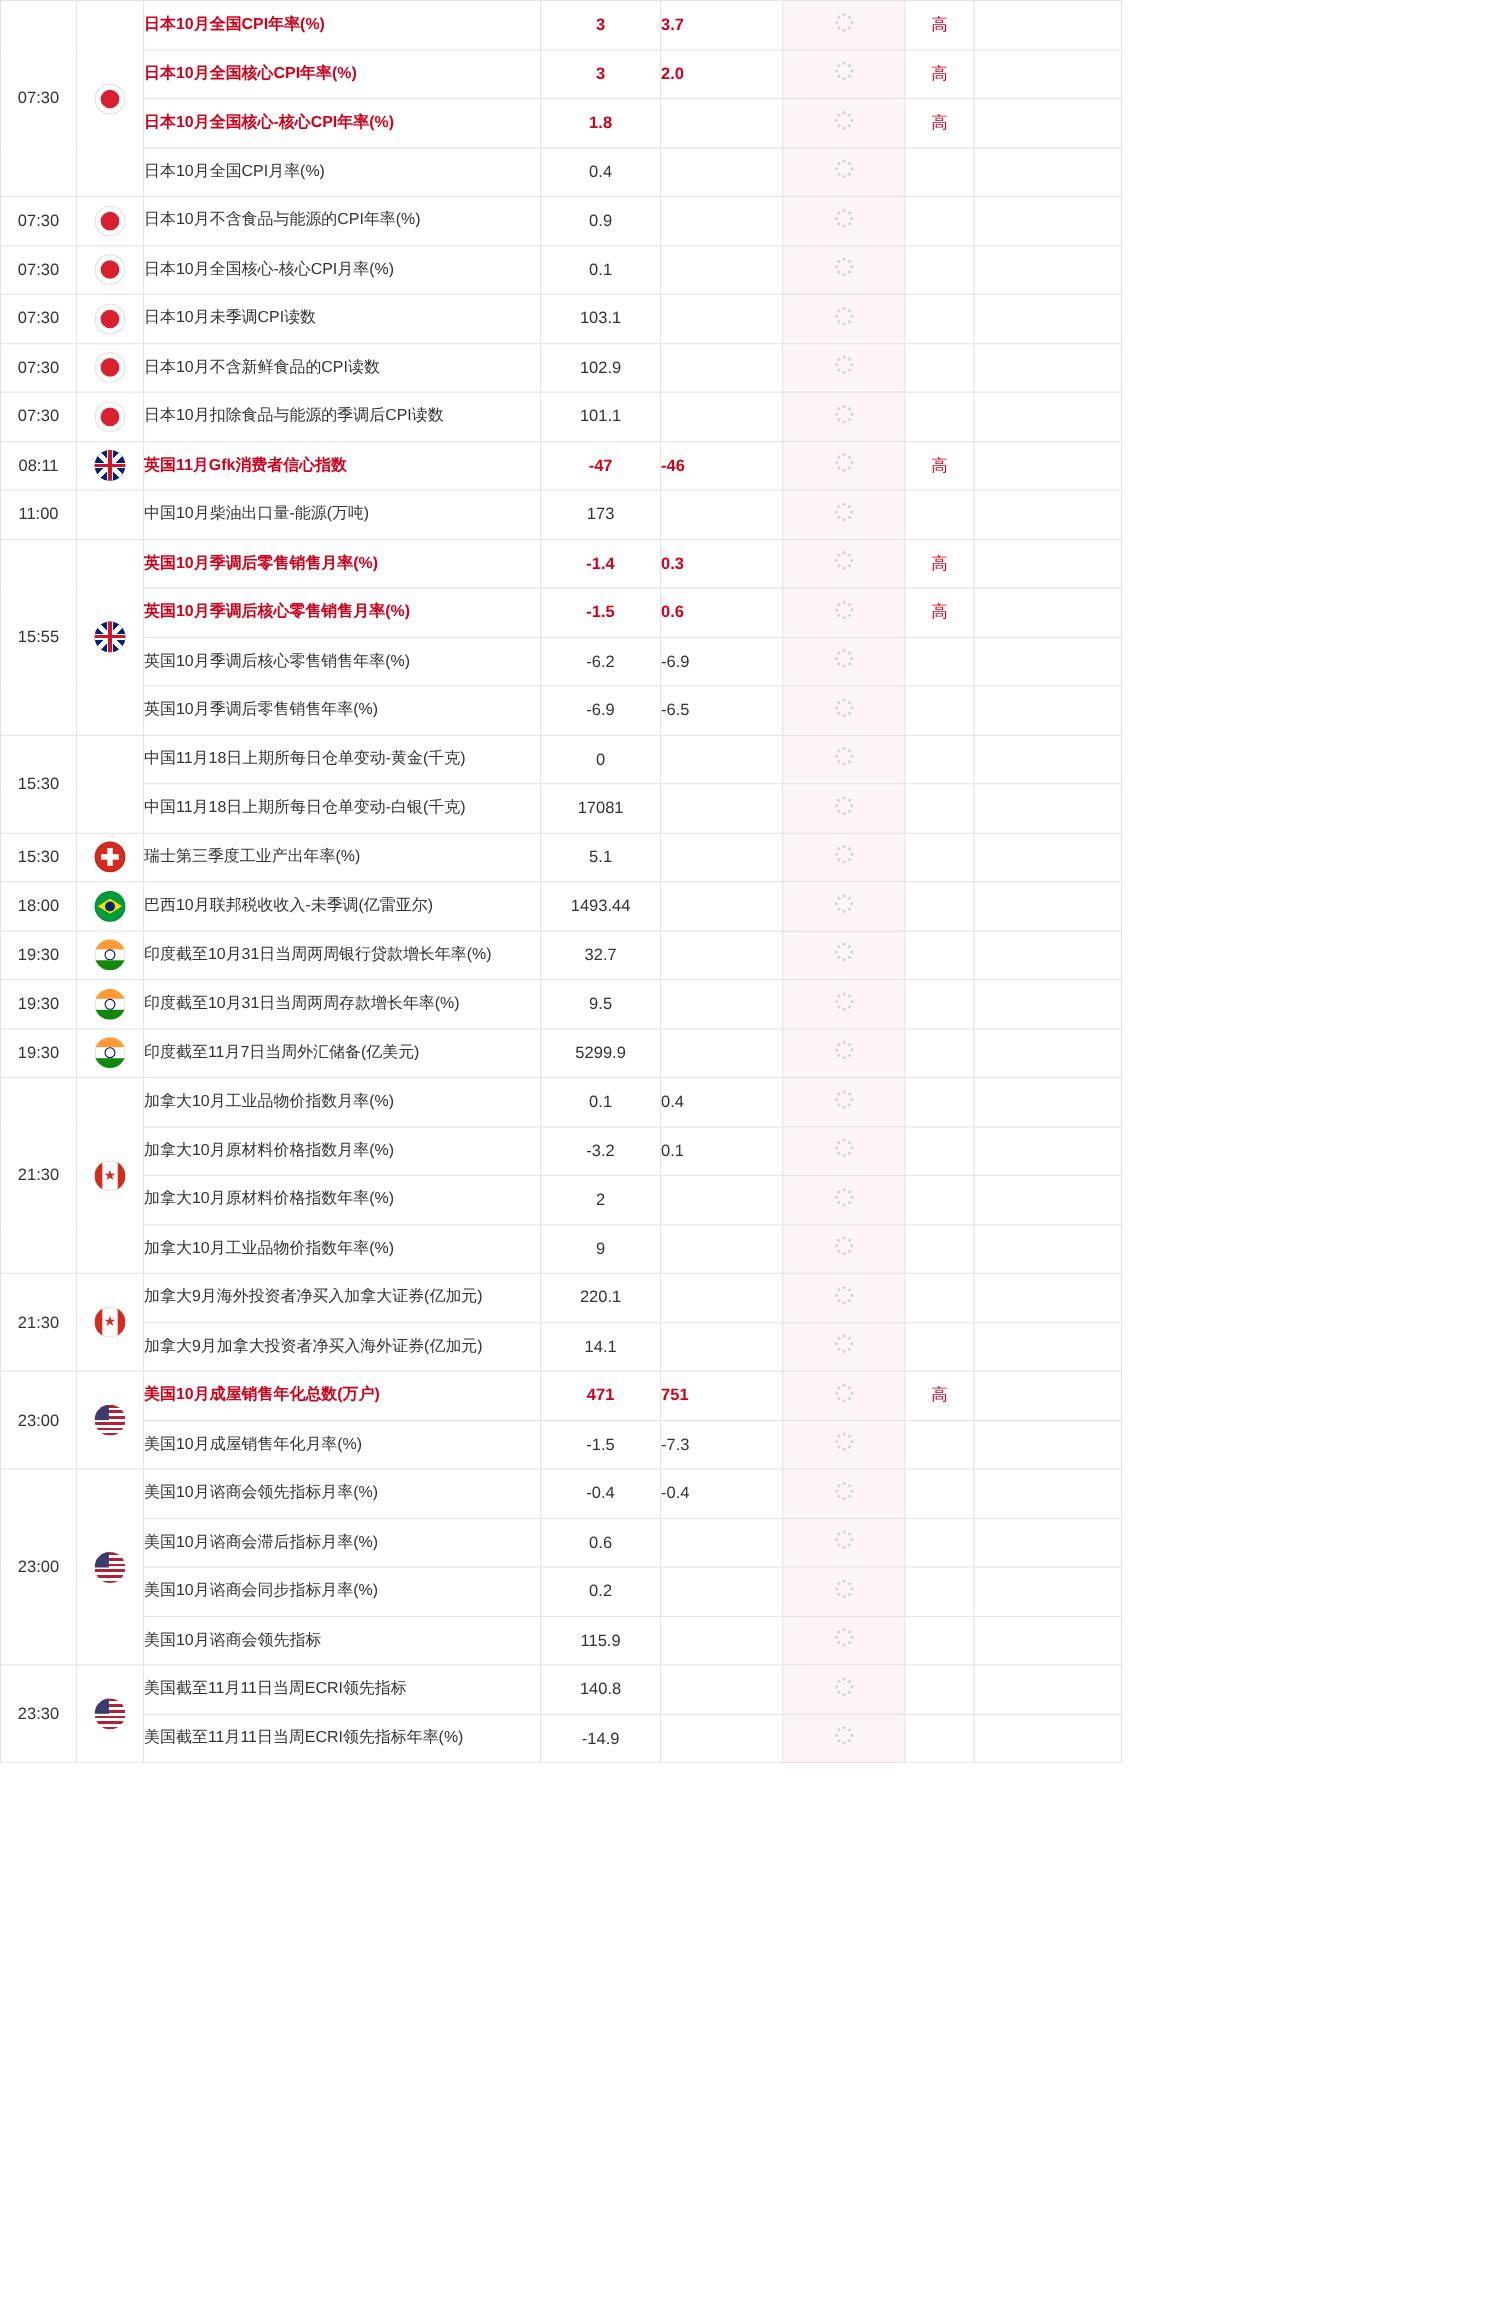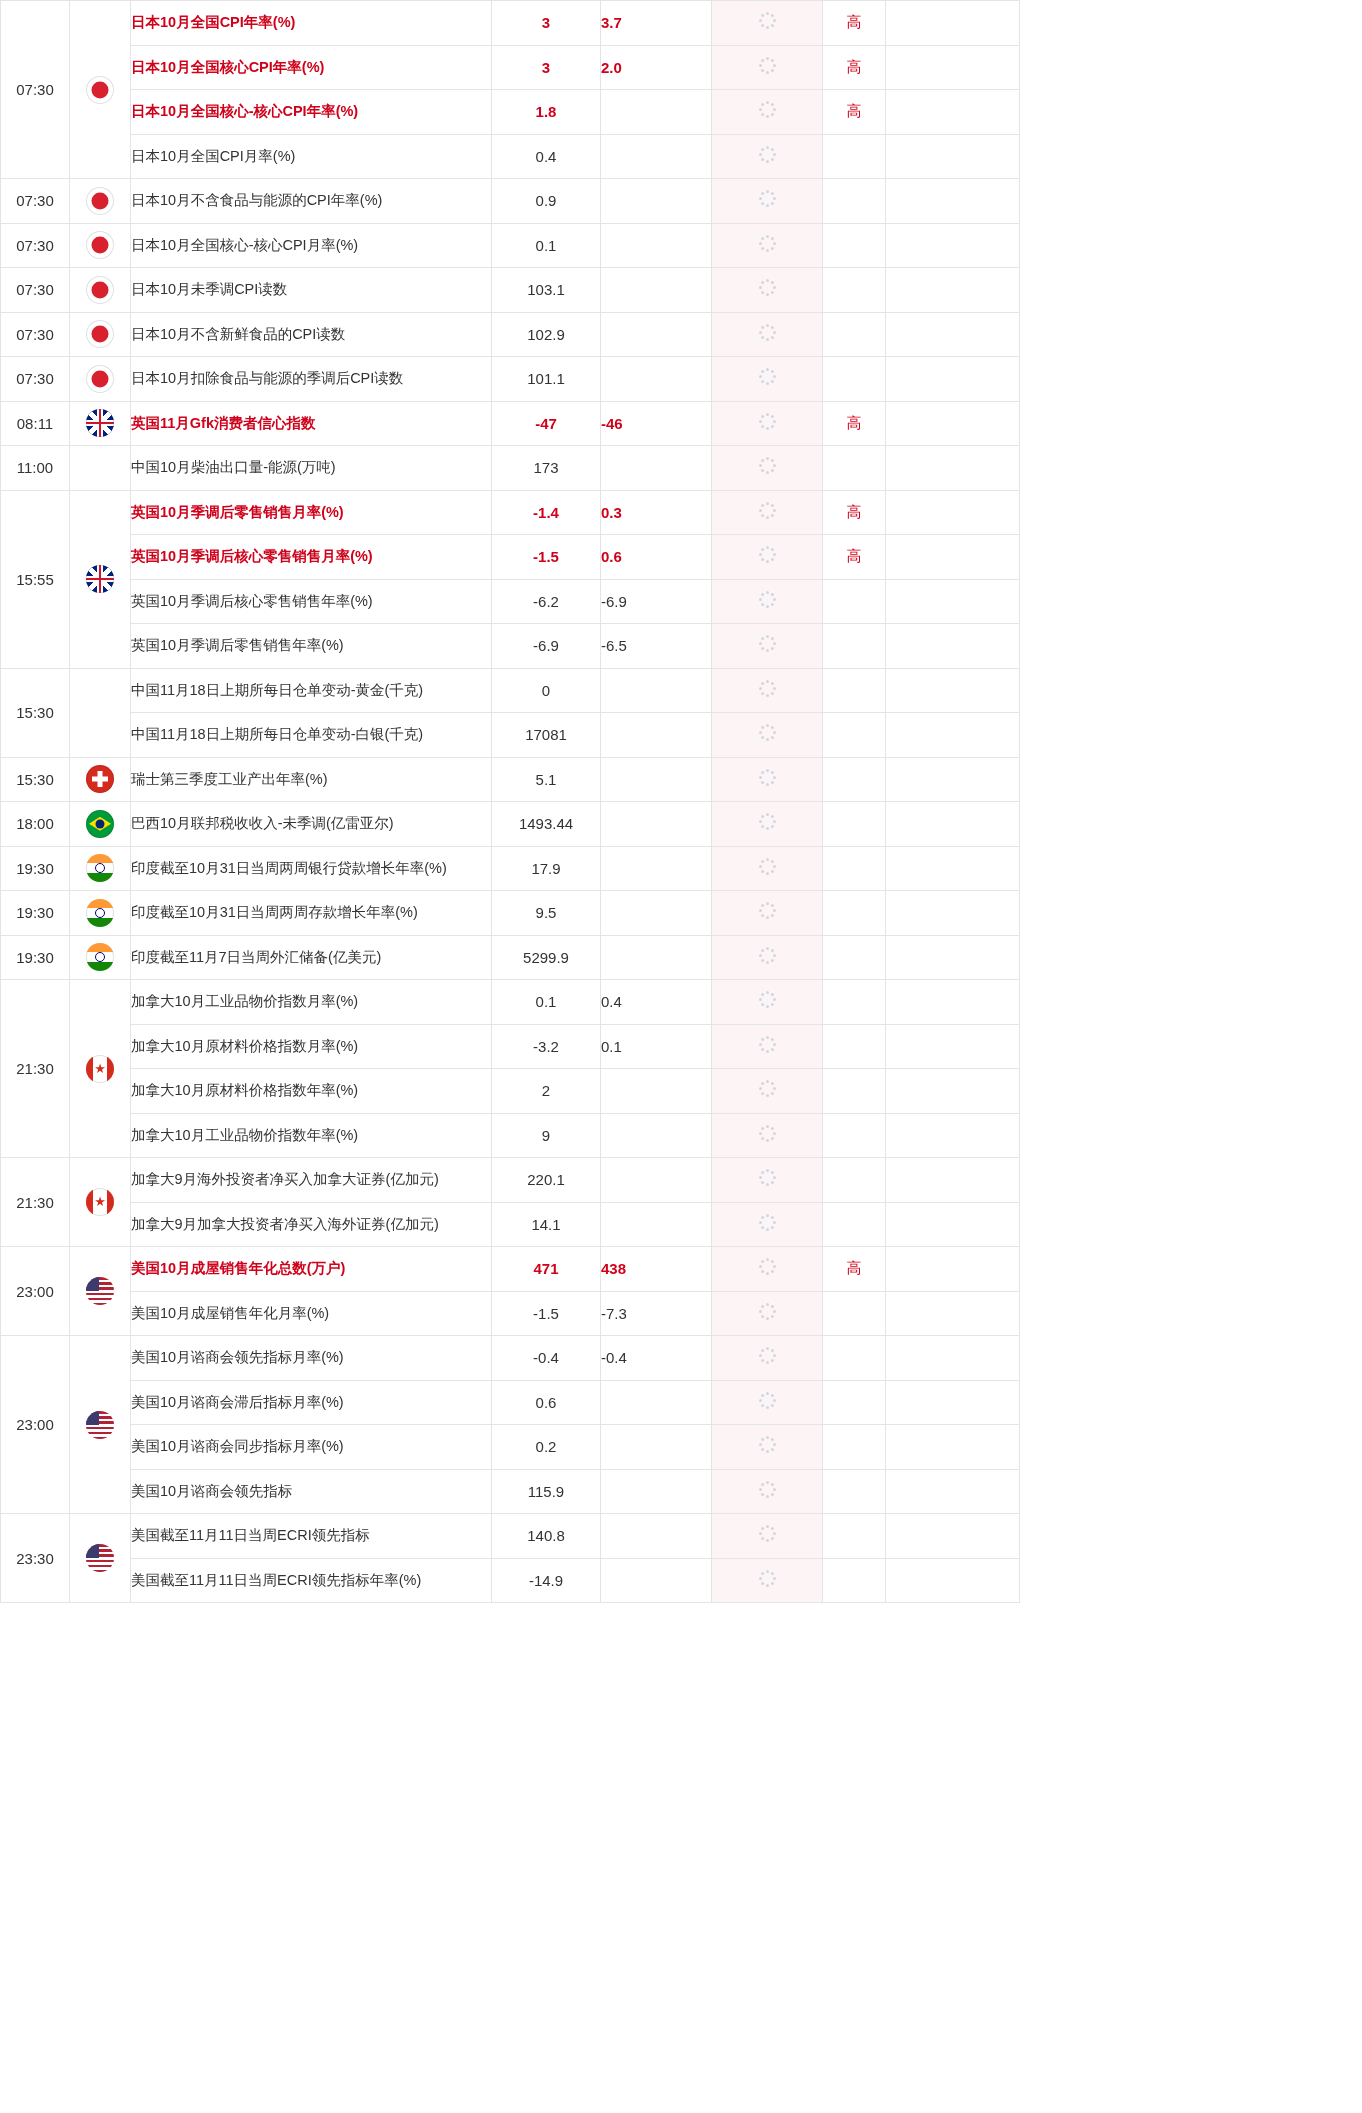--- a/index.html
+++ b/index.html
@@ -273,21 +273,21 @@
           <td class="c-star"><span class="spin"><span style="transform:translate(7.0px,0.0px)"></span><span style="transform:translate(4.9px,4.9px)"></span><span style="transform:translate(0.0px,7.0px)"></span><span style="transform:translate(-4.9px,4.9px)"></span><span style="transform:translate(-7.0px,0.0px)"></span><span style="transform:translate(-4.9px,-4.9px)"></span><span style="transform:translate(-0.0px,-7.0px)"></span><span style="transform:translate(4.9px,-4.9px)"></span></span></td>
           <td class="c-imp"></td>
           <td class="c-last">
             <span class="empty"></span>
           </td>
         </tr>
         <tr class="sub rowgrp">
           <td class="c-time" rowspan="1">19:30</td>
           <td class="c-flag" rowspan="1"><span class="flag in"><i></i></span></td>
           <td class="c-name">印度截至10月31日当周两周银行贷款增长年率(%)</td>
-          <td class="c-val">17.9</td>
+          <td class="c-val">32.7</td>
           <td class="c-prev"></td>
           <td class="c-star"><span class="spin"><span style="transform:translate(7.0px,0.0px)"></span><span style="transform:translate(4.9px,4.9px)"></span><span style="transform:translate(0.0px,7.0px)"></span><span style="transform:translate(-4.9px,4.9px)"></span><span style="transform:translate(-7.0px,0.0px)"></span><span style="transform:translate(-4.9px,-4.9px)"></span><span style="transform:translate(-0.0px,-7.0px)"></span><span style="transform:translate(4.9px,-4.9px)"></span></span></td>
           <td class="c-imp"></td>
           <td class="c-last">
             <span class="empty"></span>
           </td>
         </tr>
         <tr class="sub rowgrp">
           <td class="c-time" rowspan="1">19:30</td>
           <td class="c-flag" rowspan="1"><span class="flag in"><i></i></span></td>
@@ -374,21 +374,21 @@
           <td class="c-imp"></td>
           <td class="c-last">
             <span class="empty"></span>
           </td>
         </tr>
         <tr class="sub hi rowgrp">
           <td class="c-time" rowspan="2">23:00</td>
           <td class="c-flag" rowspan="2"><span class="flag us"></span></td>
           <td class="c-name">美国10月成屋销售年化总数(万户)</td>
           <td class="c-val">471</td>
-          <td class="c-prev">438</td>
+          <td class="c-prev">751</td>
           <td class="c-star"><span class="spin"><span style="transform:translate(7.0px,0.0px)"></span><span style="transform:translate(4.9px,4.9px)"></span><span style="transform:translate(0.0px,7.0px)"></span><span style="transform:translate(-4.9px,4.9px)"></span><span style="transform:translate(-7.0px,0.0px)"></span><span style="transform:translate(-4.9px,-4.9px)"></span><span style="transform:translate(-0.0px,-7.0px)"></span><span style="transform:translate(4.9px,-4.9px)"></span></span></td>
           <td class="c-imp">高</td>
           <td class="c-last">
             <span class="empty"></span>
           </td>
         </tr>
         <tr class="sub">
           <td class="c-name">美国10月成屋销售年化月率(%)</td>
           <td class="c-val">-1.5</td>
           <td class="c-prev">-7.3</td>

